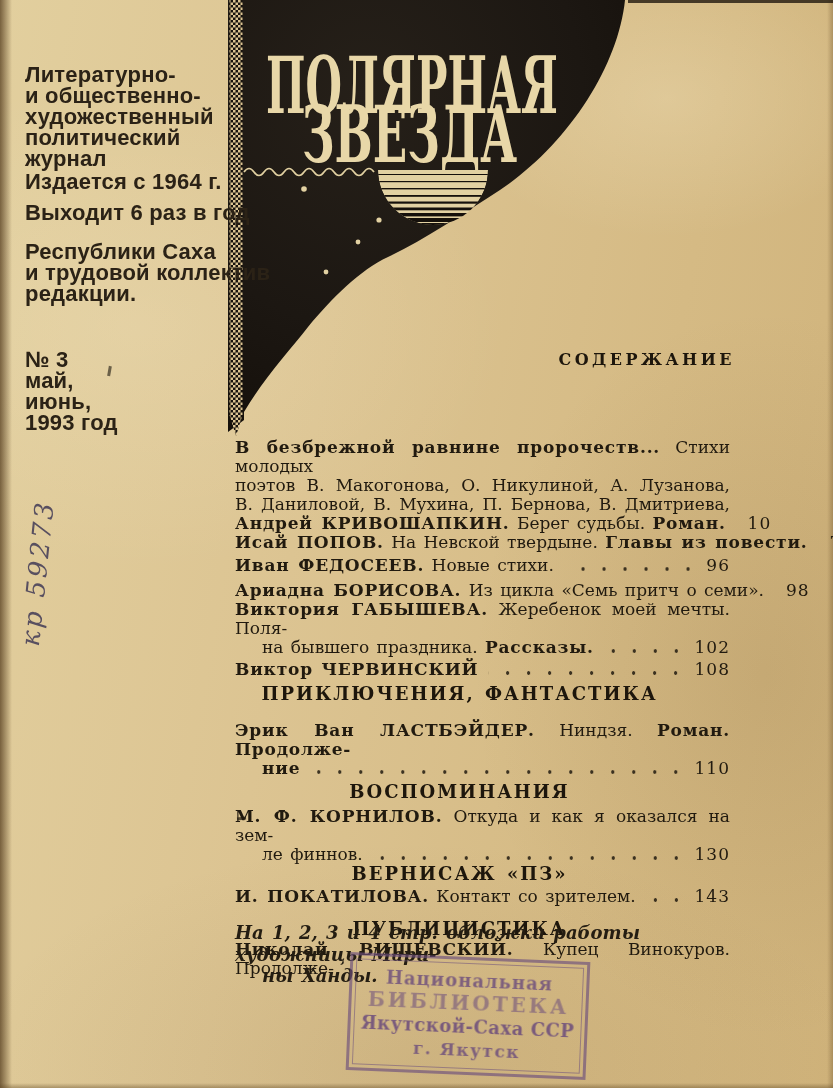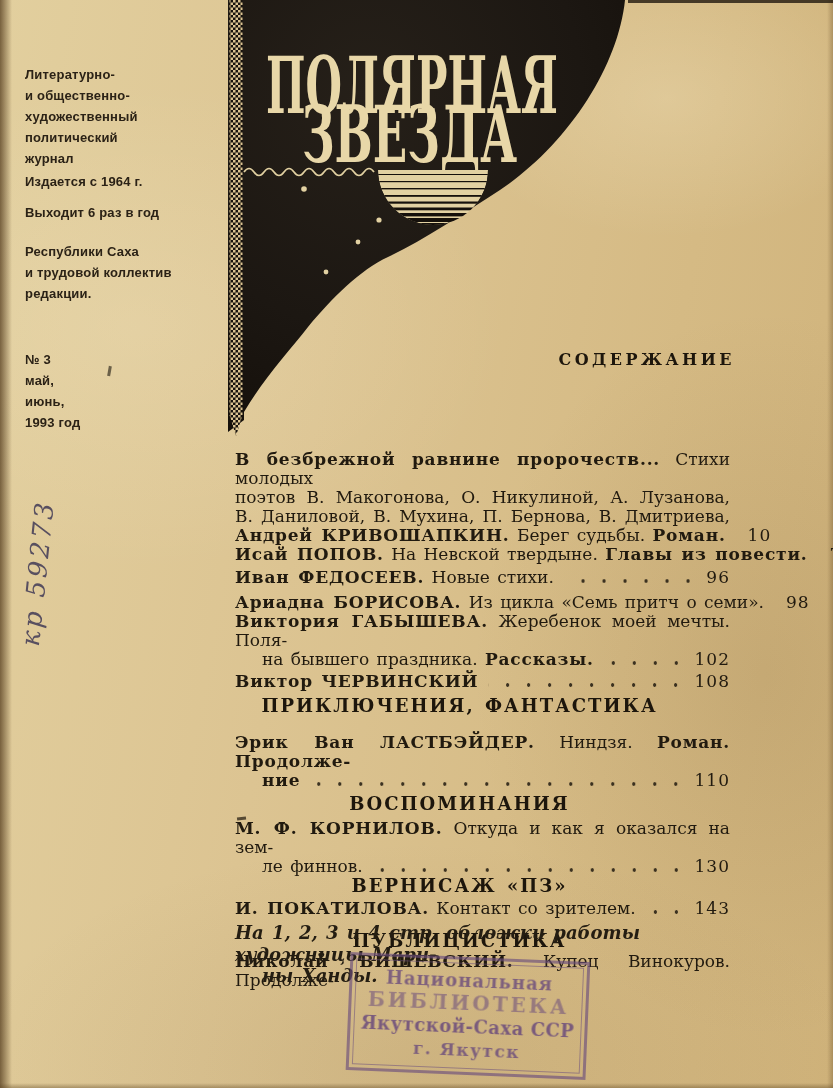--- a/index.html
+++ b/index.html
@@ -15,21 +15,21 @@
   .edge-left{position:absolute;left:0;top:0;width:12px;height:1088px;
     background:linear-gradient(to right, rgba(84,60,30,.75), rgba(84,60,30,0));}
   .edge-right{position:absolute;right:0;top:0;width:6px;height:1088px;
     background:linear-gradient(to left, rgba(100,74,38,.35), rgba(100,74,38,0));}
   .edge-bottom{position:absolute;left:0;bottom:0;width:833px;height:5px;
     background:linear-gradient(to top, rgba(90,66,32,.4), rgba(90,66,32,0));}
   .topline{position:absolute;left:628px;top:0;width:205px;height:3px;background:rgba(32,24,14,.8);}
 
   
   .sb{position:absolute;left:25px;font-family:"Liberation Sans",sans-serif;font-weight:bold;
-      font-size:13px;line-height:21px;color:#2b2216;letter-spacing:.2px;white-space:nowrap;}
+      font-size:22px;line-height:21px;color:#2b2216;letter-spacing:.2px;white-space:nowrap;}
   #sb-desc{top:64px;} #sb-since{top:171px;} #sb-freq{top:202px;} #sb-found{top:241px;} #sb-issue{top:349px;}
   .ink-tick1{position:absolute;left:108px;top:366px;width:2.5px;height:10px;background:#2a2318;opacity:.65;transform:rotate(10deg);}
   .ink-dash{position:absolute;left:237px;top:817px;width:9px;height:2.5px;background:#2a2114;opacity:.75;transform:rotate(-6deg);}
 
   
   .handwriting{position:absolute;left:-80px;top:558px;width:235px;text-align:center;
     transform:rotate(-84deg);font-style:italic;font-size:26px;letter-spacing:3px;
     color:#413a56;opacity:.85;font-family:"DejaVu Serif",serif;}
 
   
@@ -143,21 +143,21 @@
       <div>июнь,</div>
       <div>1993 год</div>
     </div>
   <div class="ink-tick1"></div>
   <div class="ink-dash"></div>
 
   <div class="handwriting">кр 59273</div>
 
   <div id="contents-heading">СОДЕРЖАНИЕ</div>
   <div id="toc-flow">
-      <div class="entry" style="margin-top: 12px;">
+      <div class="entry" style="margin-top: 0px;">
         <div class="line j">
           <span class="t"><span class="seg b">В безбрежной равнине пророчеств...</span><span class="seg"> Стихи молодых</span></span>
         </div>
         <div class="line j">
           <span class="t"><span class="seg">поэтов В. Макогонова, О. Никулиной, А. Лузанова,</span></span>
         </div>
         <div class="line j">
           <span class="t"><span class="seg">В. Даниловой, В. Мухина, П. Бернова, В. Дмитриева,</span></span>
         </div>
       </div>

